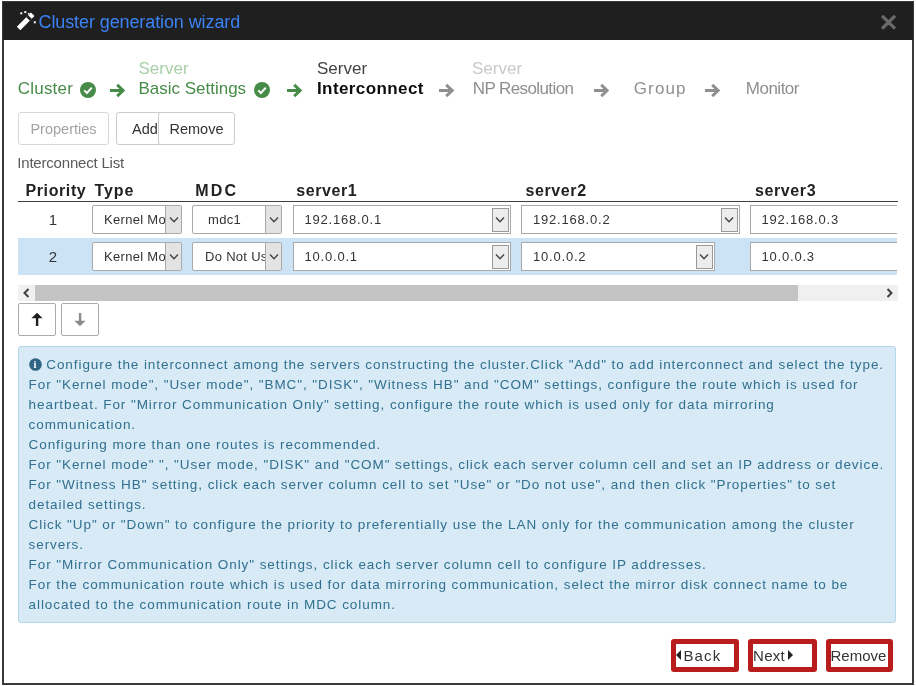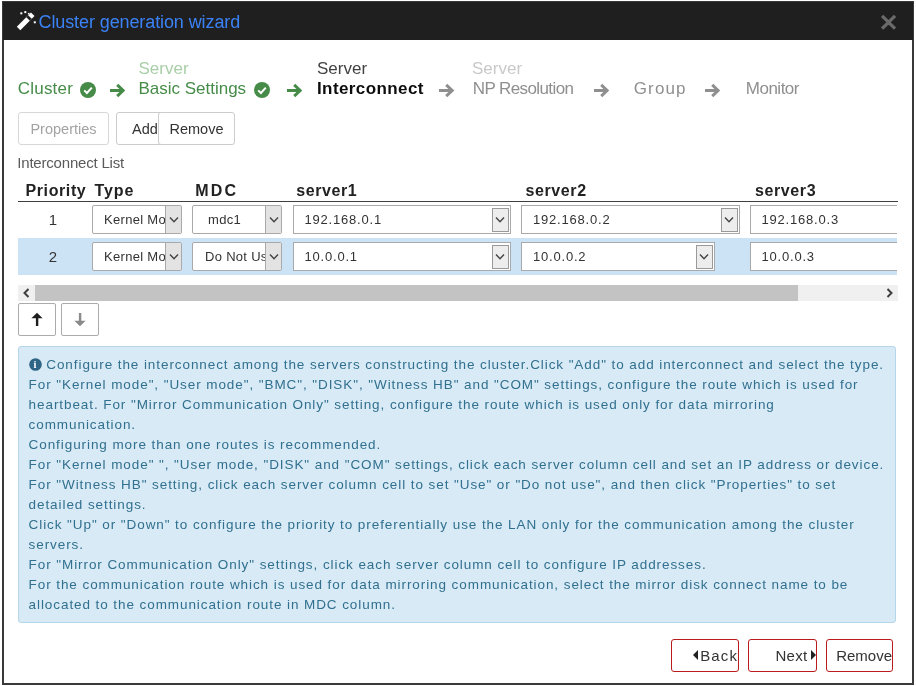--- a/index.html
+++ b/index.html
@@ -18,21 +18,21 @@
 .btn.dis{color:#a3a3a3;border-color:#d8d8d8}
 .hdr{position:absolute;top:181.5px;font-size:16px;font-weight:bold;color:#222;white-space:nowrap}
 .sel{position:absolute;height:29px;box-sizing:border-box;border:1px solid #a9a9a9;border-radius:2px;background:#fff}
 .selarw{position:absolute;right:0;top:0;width:15px;height:27px;background:#e3e3e3;border-left:1px solid #a9a9a9;display:flex;align-items:center;justify-content:center}
 .seltxt{position:absolute;left:0;top:0;right:15px;height:27px;line-height:27px;font-size:13px;color:#333;overflow:hidden;white-space:nowrap;letter-spacing:0.3px}
 .combo{position:absolute;height:29px;box-sizing:border-box;border:1px solid #a9a9a9;background:#fff}
 .combo .ctxt{position:absolute;left:11px;top:0;height:27px;line-height:27px;font-size:13px;color:#333;white-space:nowrap;letter-spacing:0.8px}
 .carw{position:absolute;right:1.5px;top:1.5px;width:16.5px;height:24px;background:#ededed;border:1px solid #999;box-sizing:border-box;display:flex;align-items:center;justify-content:center}
 .num{position:absolute;width:30px;text-align:center;font-size:15px;color:#333}
 .udbtn{position:absolute;top:302.5px;width:38px;height:33px;box-sizing:border-box;border:1px solid #ababab;border-radius:2px;background:#fff;display:flex;align-items:center;justify-content:center}
-.bbtn{position:absolute;top:639px;height:32.5px;box-sizing:border-box;background:#fff;border:1px solid #b91c1c;border-radius:3px;font-size:15px;color:#333;display:flex;align-items:center;justify-content:flex-end;white-space:nowrap;letter-spacing:0.3px}
+.bbtn{position:absolute;top:639px;height:32.5px;box-sizing:border-box;background:#fff;border:5px solid #b91c1c;border-radius:3px;font-size:15px;color:#333;display:flex;align-items:center;justify-content:flex-start;white-space:nowrap;letter-spacing:0.3px}
 #infobox{position:absolute;left:18.3px;top:346px;width:877.5px;height:277px;box-sizing:border-box;background:#d8eaf5;border:1px solid #b5d6e8;border-radius:3px;color:#31708f;font-size:13.5px;line-height:20px;letter-spacing:0.92px}
 #infotext{position:absolute;left:9.3px;top:8.2px;white-space:nowrap}
 .tri-l{display:inline-block;width:0;height:0;border-top:5px solid transparent;border-bottom:5px solid transparent;border-right:5.5px solid #222;margin-right:2.5px}
 .tri-r{display:inline-block;width:0;height:0;border-top:5px solid transparent;border-bottom:5px solid transparent;border-left:5.5px solid #222;margin-left:3px}
 .chk{position:absolute;top:82px}
 .arw{position:absolute;top:82.5px}
 </style>
 </head>
 <body>
 <div id="dlg"></div>

